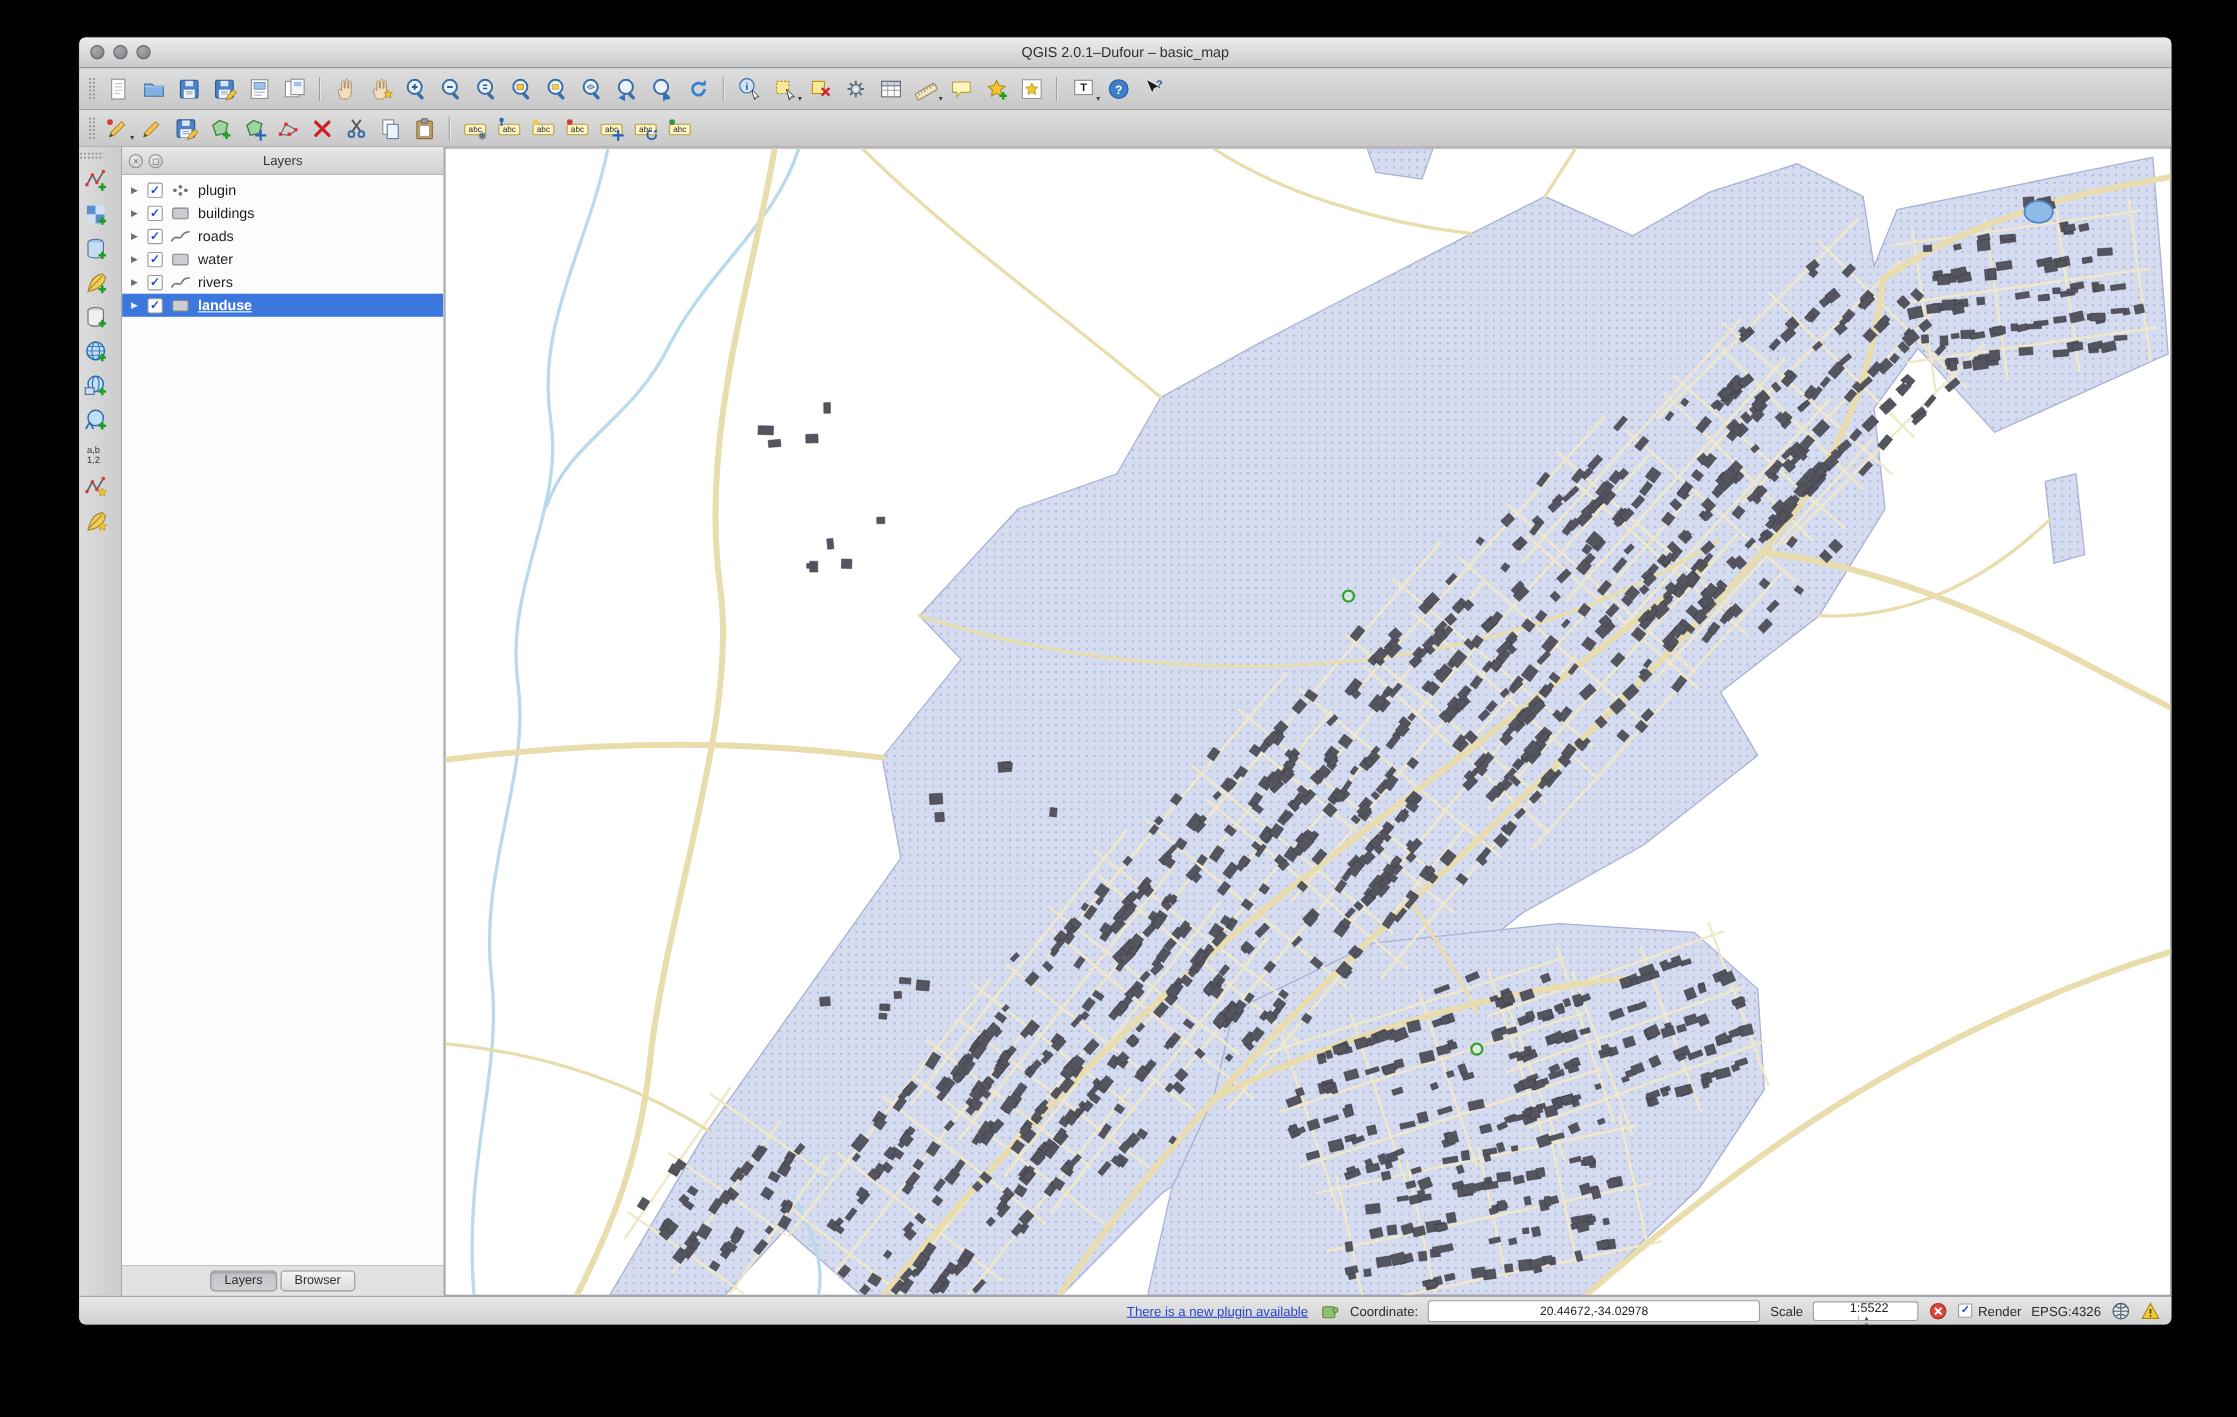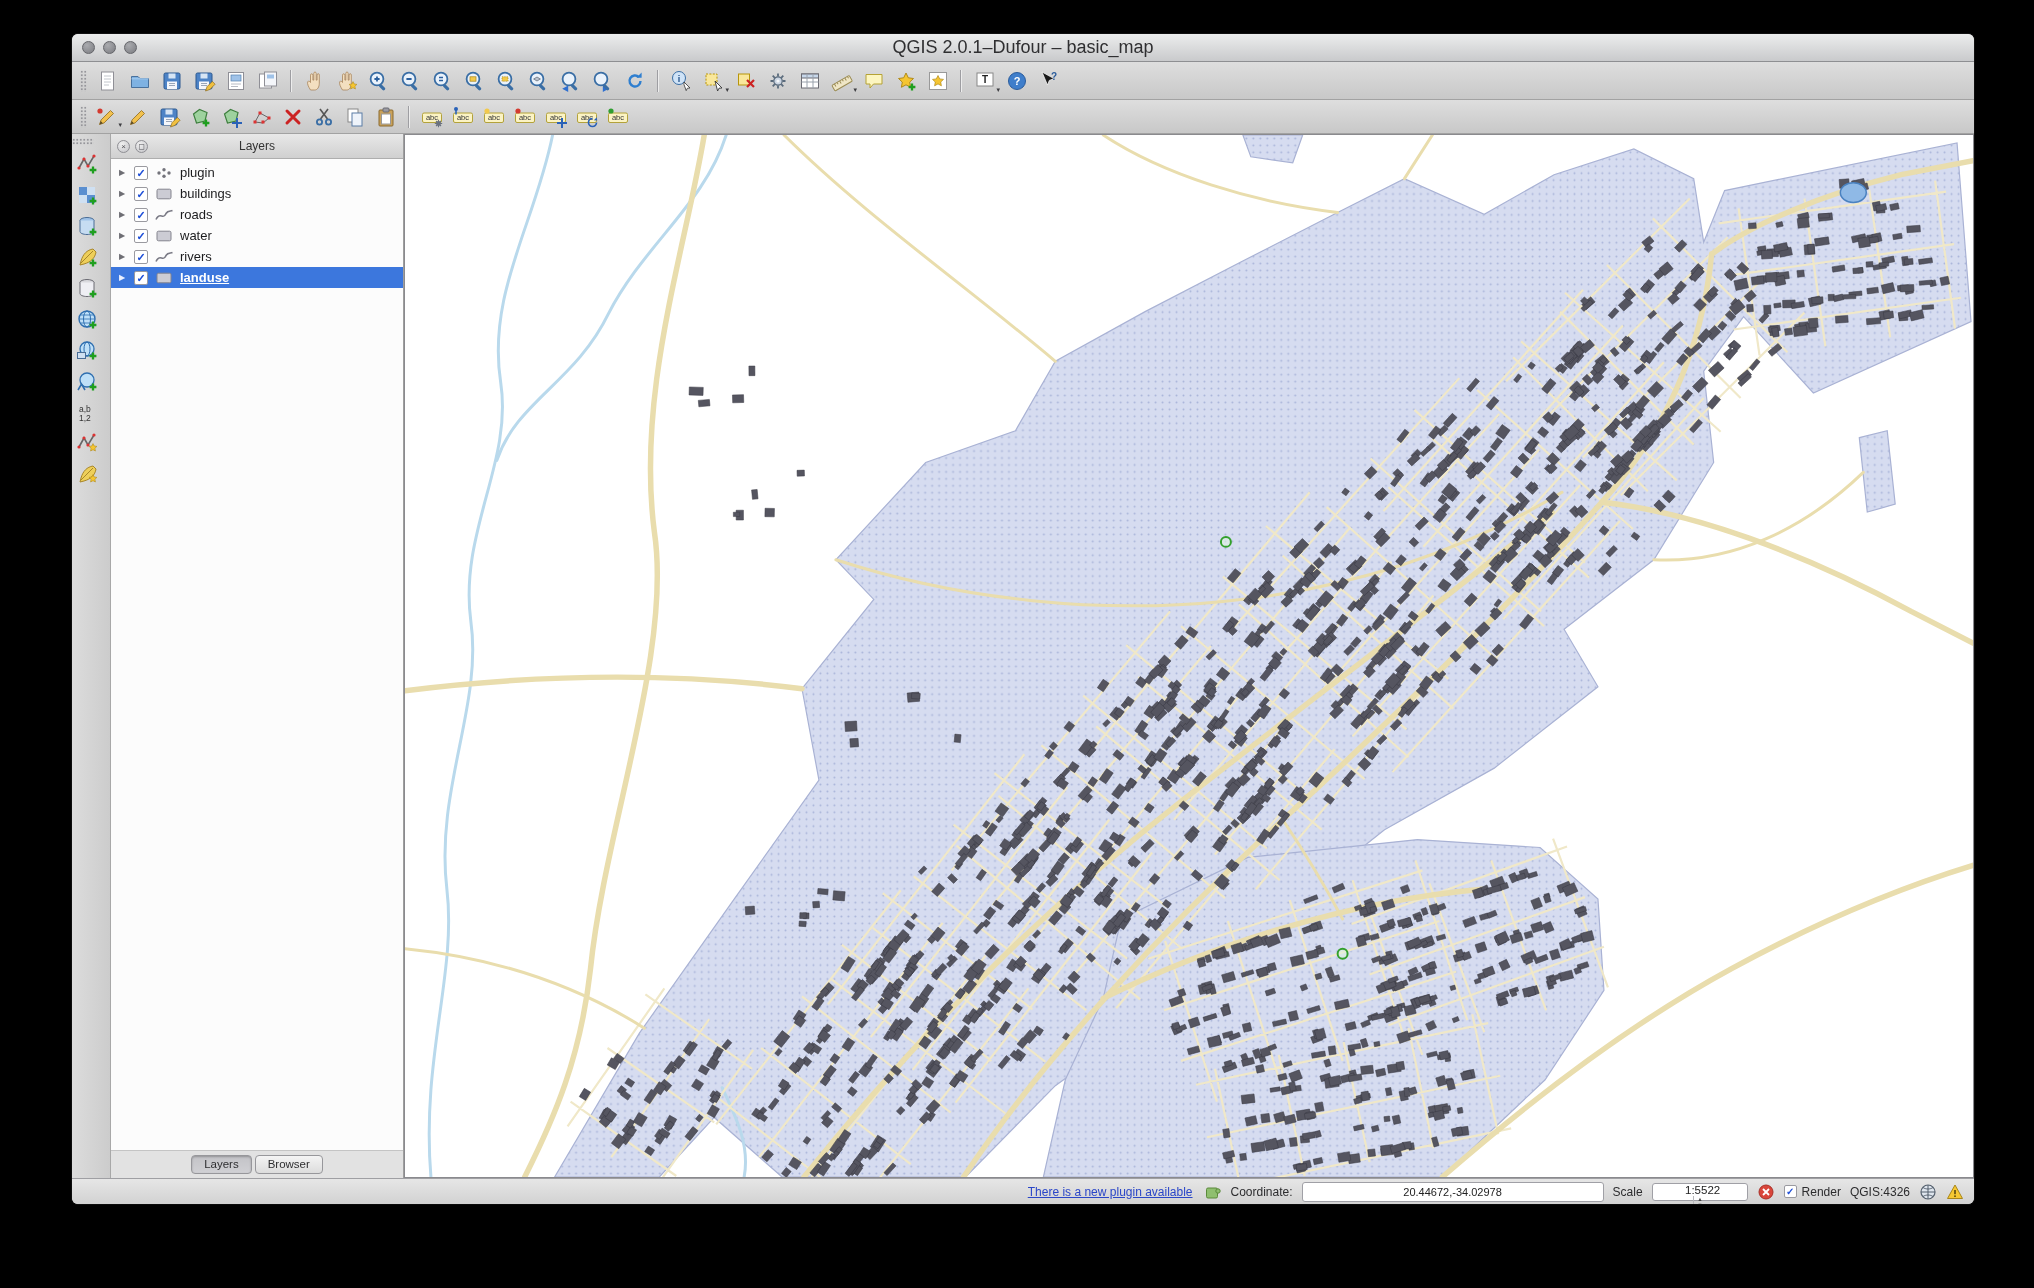--- a/index.html
+++ b/index.html
@@ -7,21 +7,21 @@
   #desktop{position:absolute;inset:0;background:#000;}
   .window{position:absolute;left:72px;top:34px;width:1902px;height:1170px;background:#e4e4e4;
     border-radius:6px;box-shadow:0 24px 70px rgba(0,0,0,.65),0 0 0 1px #141414;
     display:flex;flex-direction:column;overflow:hidden;}
   .titlebar{height:27px;flex:0 0 27px;background:linear-gradient(#eceded,#c9cacc);
     border-bottom:1px solid #8e8f92;position:relative;display:flex;align-items:center;}
   .lights{display:flex;gap:8px;margin-left:10px;}
   .light{width:13px;height:13px;border-radius:50%;
     background:radial-gradient(circle at 35% 30%,#aaabaf,#7b7c81);
     border:1px solid #64656a;box-sizing:border-box;}
-  .title{position:absolute;left:0;right:0;text-align:center;font-size:18px;color:#2f2f31;pointer-events:none;}
+  .title{position:absolute;left:0;right:0;text-align:center;font-size:13px;color:#2f2f31;pointer-events:none;}
   .toolbar{display:flex;align-items:center;padding:0 8px;
     background:linear-gradient(#dedede,#c8c8c8);border-bottom:1px solid #a2a2a2;}
   .tb1{height:37px;flex:0 0 37px;}
   .tb2{height:33px;flex:0 0 33px;}
   .tb-items{display:flex;align-items:center;gap:3px;}
   .grip{width:7px;height:22px;margin-right:6px;
     background-image:radial-gradient(#96969b 1px,transparent 1.1px);background-size:3.5px 3.5px;}
   .grip-h{height:7px;width:22px;margin:4px 0 2px 0;
     background-image:radial-gradient(#96969b 1px,transparent 1.1px);background-size:3.5px 3.5px;}
   .tb-btn{position:relative;width:29px;height:28px;display:flex;align-items:center;justify-content:center;border-radius:4px;}
@@ -2205,21 +2205,21 @@
       <span class="sb-ic">
         <svg width="18" height="18" viewBox="0 0 18 18">
             <circle cx="9" cy="9" r="7" fill="#d9453a" stroke="#a83028"></circle>
             <path d="M6 6l6 6M12 6l-6 6" stroke="#fff" stroke-width="1.8"></path>
           </svg>
       </span>
       <label class="render">
         <span class="cb" id="render-cb">✓</span>
         <span>Render</span>
       </label>
-      <span>QGIS:4326</span>
+      <span>EPSG:4326</span>
       <span class="sb-ic">
         <svg width="18" height="18" viewBox="0 0 18 18">
             <circle cx="9" cy="9" r="7" fill="#dfe6ee" stroke="#55606e" stroke-width="1.2"></circle>
             <path d="M2 9h14M9 2v14M4 4.5c3 2 7 2 10 0M4 13.5c3-2 7-2 10 0" stroke="#55606e" stroke-width="1" fill="none"></path>
           </svg>
       </span>
       <span class="sb-ic">
         <svg width="18" height="18" viewBox="0 0 18 18">
             <path d="M9 2l7.5 13.5H1.5z" fill="#f6c832" stroke="#a8861a"></path>
             <rect x="8.2" y="7" width="1.6" height="4.2" fill="#5a4a10"></rect>

